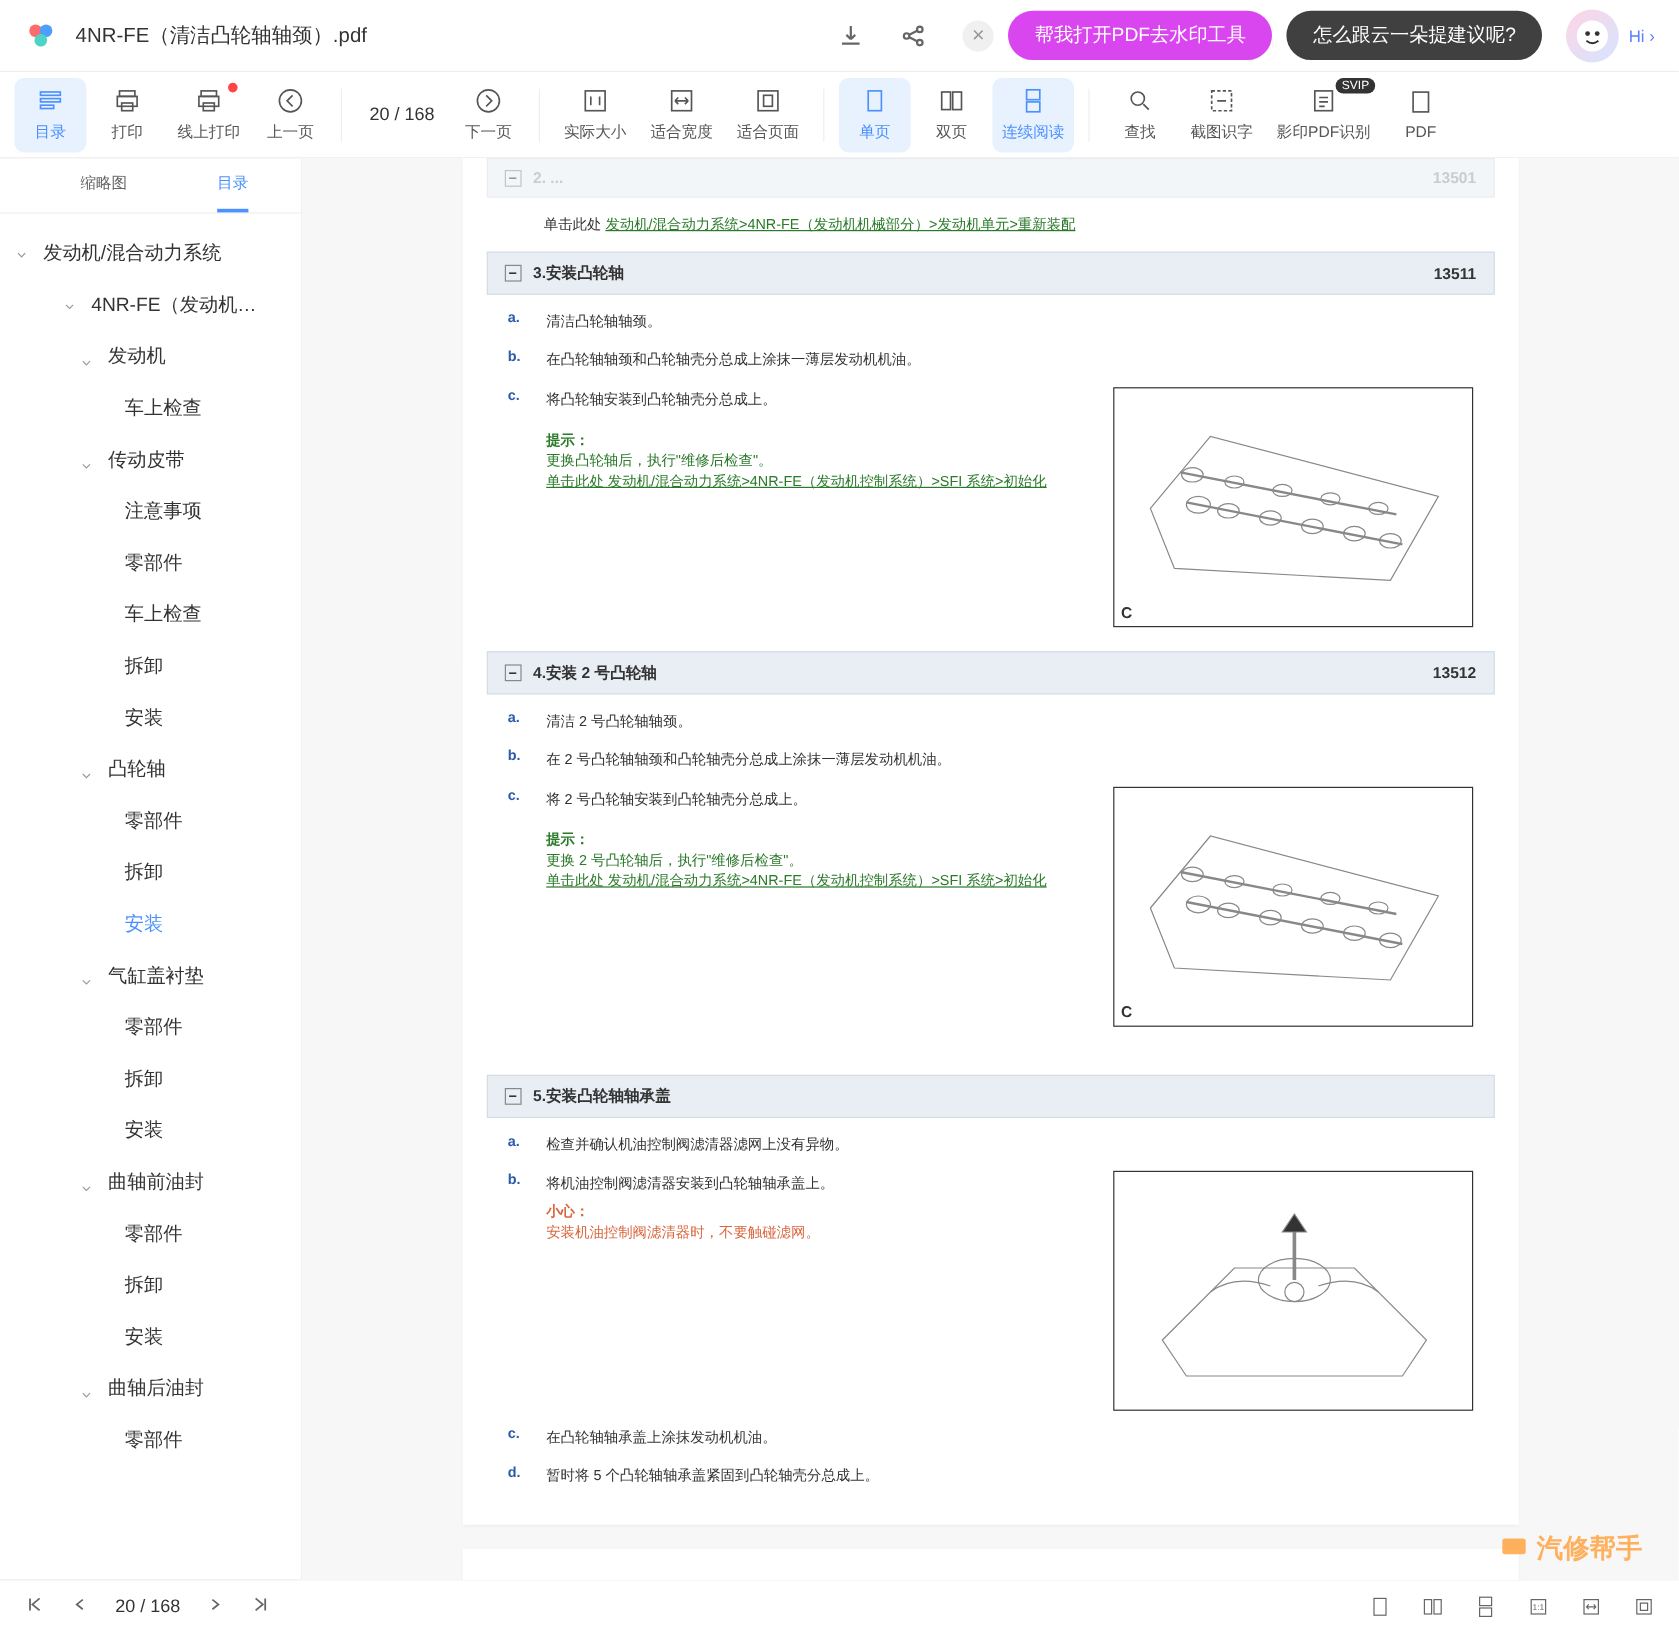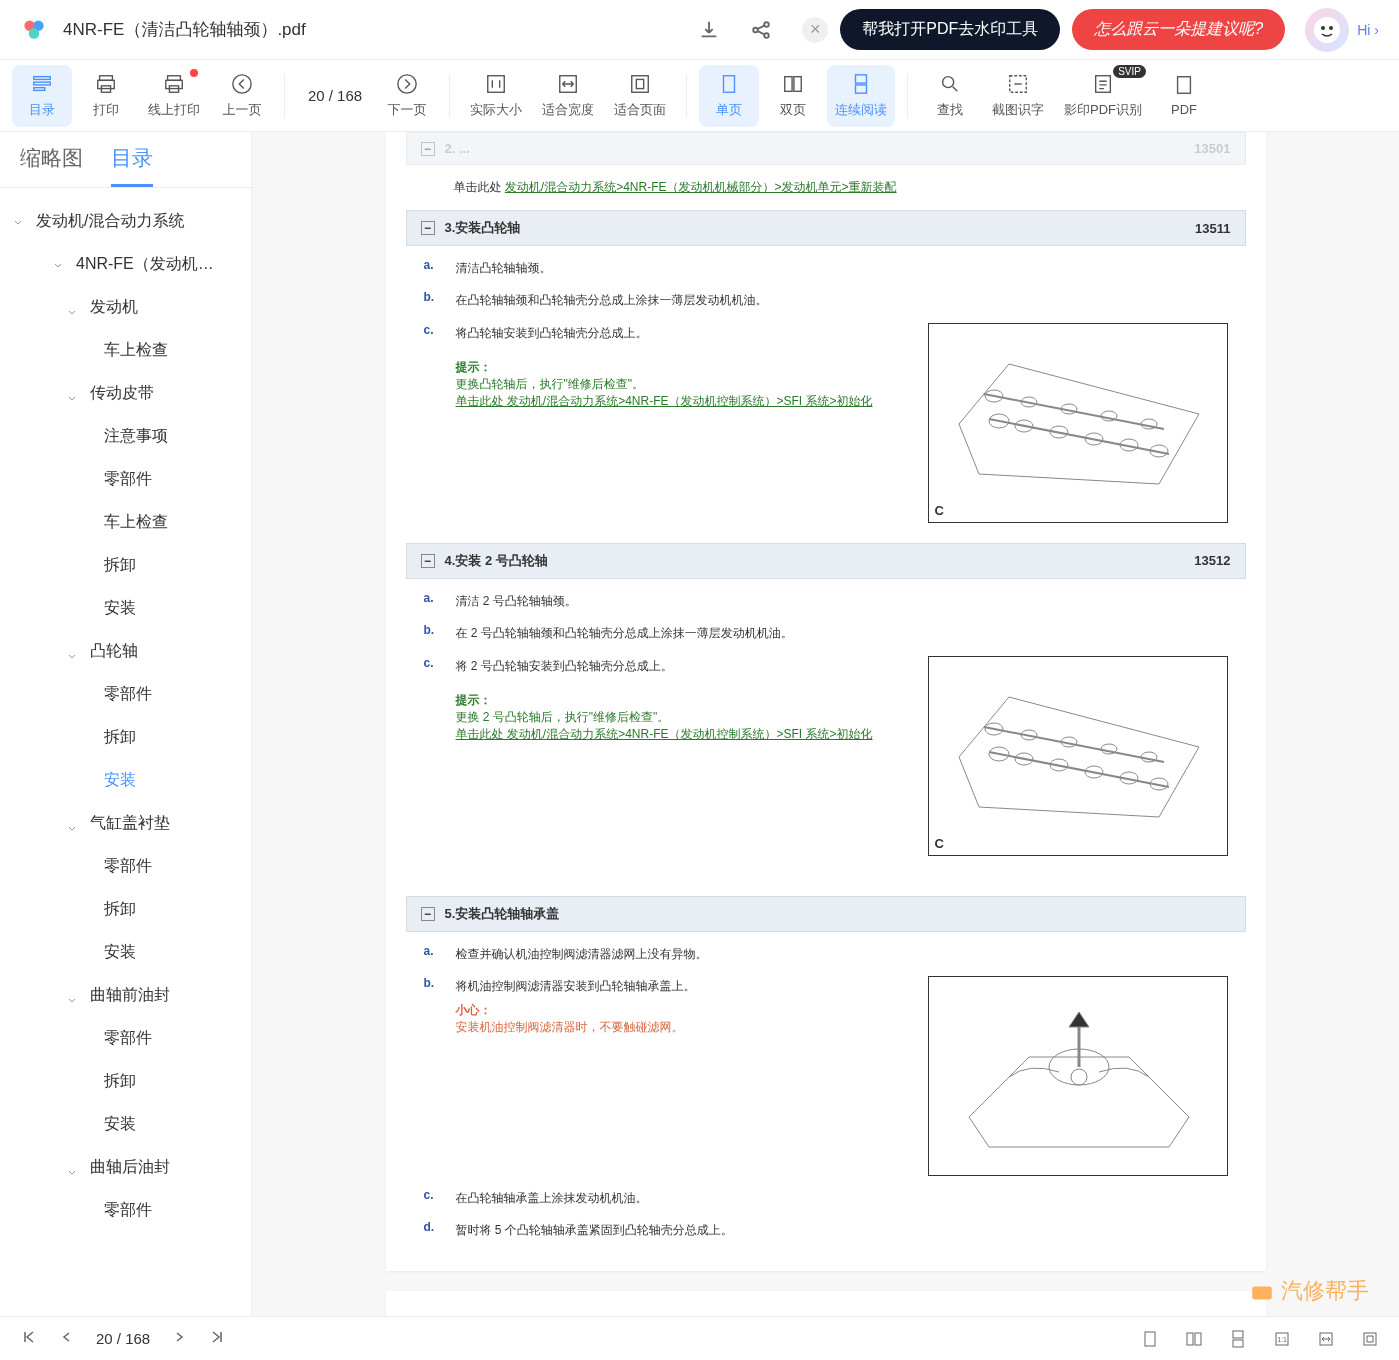--- a/index.html
+++ b/index.html
@@ -6,39 +6,39 @@
 body { font-family: "Microsoft YaHei", Arial, sans-serif; font-size: 13px; color: #333; background: #fff; overflow: hidden; width: 1399px; height: 1360px; }
 .header { display: flex; align-items: center; height: 60px; padding: 0 20px; border-bottom: 1px solid #eee; }
 .logo { width: 28px; height: 28px; margin-right: 15px; }
 .logo svg { width: 100%; height: 100%; }
 .title { font-size: 17px; font-weight: 500; color: #333; flex: 0 0 auto; }
 .header-spacer { flex: 1; }
 .header-icons { display: flex; gap: 30px; margin-right: 30px; }
 .header-icon { width: 22px; height: 22px; cursor: pointer; color: #666; }
 .close-btn { width: 26px; height: 26px; border-radius: 50%; background: #f0f0f0; display: flex; align-items: center; justify-content: center; cursor: pointer; color: #999; font-size: 18px; margin-right: 12px; }
 .pill-btn { padding: 10px 22px; border-radius: 24px; color: #fff; font-size: 16px; cursor: pointer; margin-right: 12px; white-space: nowrap; }
-.pill-blue { background: #0f172a; }
-.pill-purple { background: #ef4444; font-style: italic; }
+.pill-blue { background: #d946ef; }
+.pill-purple { background: #404040; }
 .avatar-badge { width: 44px; height: 44px; border-radius: 50%; background: linear-gradient(135deg,#ffd4e5,#d4e5ff); display: flex; align-items: center; justify-content: center; margin-left: 8px; }
 .hi-badge { color: #5b7fff; font-size: 14px; margin-left: 8px; }
 .toolbar { display: flex; align-items: center; height: 72px; padding: 0 12px; border-bottom: 1px solid #eee; gap: 4px; }
 .tool-btn { display: flex; flex-direction: column; align-items: center; justify-content: center; min-width: 60px; height: 62px; cursor: pointer; border-radius: 8px; padding: 4px 8px; position: relative; }
 .tool-btn.active { background: #e8f2ff; }
 .tool-btn.active .tool-icon, .tool-btn.active .tool-label { color: #4a90ff; }
 .tool-icon { width: 22px; height: 22px; margin-bottom: 6px; color: #555; }
 .tool-label { font-size: 13px; color: #555; white-space: nowrap; }
 .tool-sep { width: 1px; height: 44px; background: #eee; margin: 0 8px; }
 .page-input-group { display: flex; flex-direction: column; align-items: center; min-width: 76px; }
 .page-num { font-size: 15px; color: #333; }
 .red-dot { position: absolute; top: 4px; right: 10px; width: 8px; height: 8px; background: #ff4444; border-radius: 50%; }
 .svip-badge { position: absolute; top: 0; right: 4px; background: #333; color: #fff; font-size: 10px; padding: 1px 5px; border-radius: 8px; }
 .main { display: flex; height: calc(100% - 176px); }
 .sidebar { width: 252px; border-right: 1px solid #eee; display: flex; flex-direction: column; }
 .sidebar-tabs { display: flex; padding: 12px 20px 0; gap: 28px; border-bottom: 1px solid #eee; }
-.sidebar-tab { padding-bottom: 12px; font-size: 21px; color: #666; cursor: pointer; border-bottom: 3px solid transparent; }
+.sidebar-tab { padding-bottom: 12px; font-size: 13px; color: #666; cursor: pointer; border-bottom: 3px solid transparent; margin-left: 47px; }
 .sidebar-tab.active { color: #4a90ff; border-bottom-color: #4a90ff; font-weight: 500; }
 .outline { flex: 1; overflow-y: auto; padding: 12px 0; }
 .outline-item { display: flex; align-items: center; padding: 11px 12px 11px 0; cursor: pointer; font-size: 16px; color: #333; }
 .outline-item.selected { color: #4a90ff; }
 .outline-item.l0 { padding-left: 12px; }
 .outline-item.l1 { padding-left: 52px; }
 .outline-item.l2 { padding-left: 66px; align-items: flex-end; }
 .outline-item.l3 { padding-left: 80px; }
 .chev { width: 12px; height: 12px; margin-right: 12px; color: #999; flex-shrink: 0; }
 .chev.blank { visibility: hidden; }
@@ -59,21 +59,21 @@
 .warn-label { color: #d9663d; font-weight: bold; margin-top: 6px; }
 .warn-text { color: #d9663d; }
 .step-img { width: 300px; height: 200px; border: 1px solid #333; margin-left: auto; background: #fff; position: relative; flex-shrink: 0; }
 .step-img .corner-c { position: absolute; bottom: 4px; left: 6px; font-size: 13px; font-weight: bold; }
 .footer { height: 44px; border-top: 1px solid #eee; display: flex; align-items: center; padding: 0 20px; gap: 20px; background: #fff; }
 .footer .nav-btn { cursor: pointer; color: #666; width: 18px; text-align: center; }
 .footer .page-display { font-size: 15px; color: #333; }
 .footer-spacer { flex: 1; }
 .footer-right { display: flex; gap: 26px; align-items: center; }
 .footer-icon { width: 18px; height: 18px; cursor: pointer; color: #666; }
-.watermark { position: absolute; right: 30px; bottom: 10px; font-size: 22px; font-weight: normal; color: #ffa94d; opacity: 0.9; display: flex; align-items: flex-end; gap: 6px; }
+.watermark { position: absolute; right: 30px; bottom: 10px; font-size: 22px; font-weight: bold; color: #ffa94d; opacity: 0.9; display: flex; align-items: flex-start; gap: 6px; }
 .engine-svg { stroke: #888; stroke-width: 1; fill: none; }
 </style>
 </head>
 <body>
 
 <div class="header">
   <div class="logo">
     <svg viewBox="0 0 32 32">
         <circle cx="11" cy="11" r="6" fill="#ff6b6b"></circle>
         <circle cx="21" cy="11" r="6" fill="#4d9fff"></circle>

